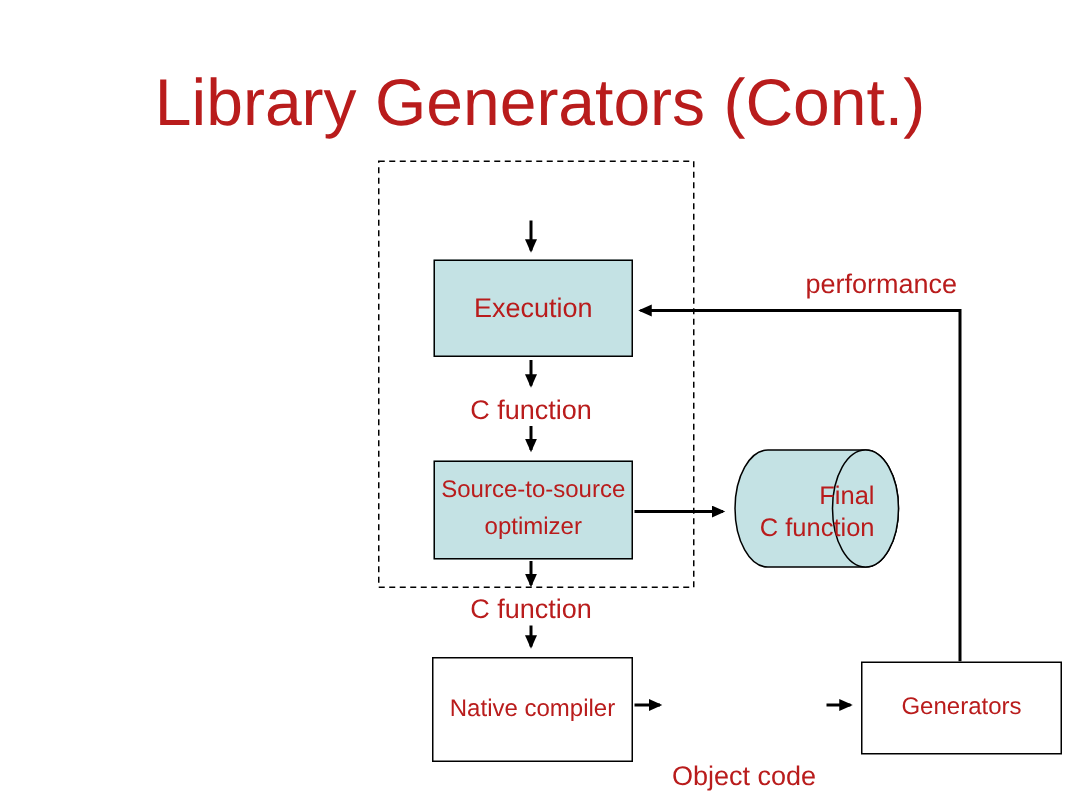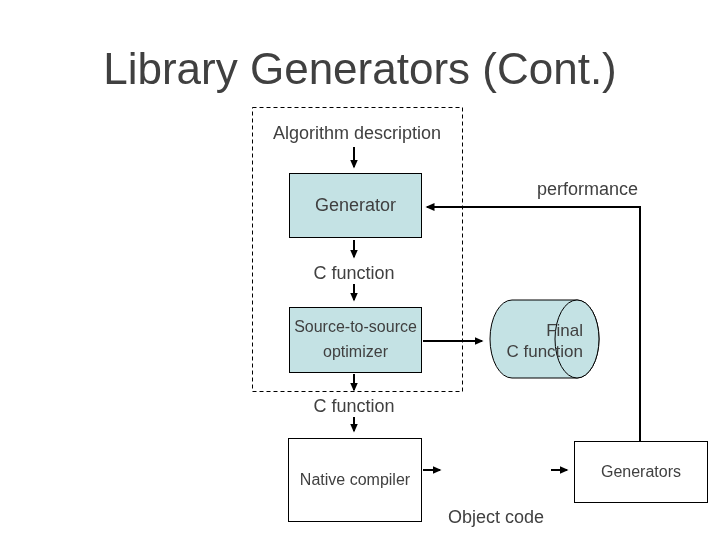--- a/index.html
+++ b/index.html
@@ -1,34 +1,34 @@
 <!DOCTYPE html>
 <html><head>
 <meta charset="utf-8">
 <style>
   html,body { margin:0; padding:0; background:#fff; }
   .slide {
     position:relative; width:720px; height:540px; background:#ffffff;
-    font-family:"Liberation Sans", sans-serif; color:#404040; overflow:hidden;
+    font-family:"Liberation Sans", sans-serif; color:#b91c1c; overflow:hidden;
   }
   .title {
     position:absolute; left:0; top:44px; width:720px; text-align:center;
     font-size:44px; line-height:1.15; font-weight:normal; white-space:nowrap;
   }
   svg.diagram { position:absolute; left:0; top:0; }
   .conn { stroke:#000; stroke-width:2; fill:none; }
   .node {
     position:absolute; background:#c4e2e4; border:1px solid #000;
     display:flex; align-items:center; justify-content:center;
     text-align:center; box-sizing:border-box;
   }
   .node.plain { background:#ffffff; }
   #generator-box      { left:289px; top:173px; width:133px; height:65px; font-size:18px; }
   #optimizer-box      { left:289px; top:307px; width:133px; height:66px; font-size:16px; line-height:1.55; padding:0 0; }
-  #native-compiler-box{ left:288px; top:438px; width:134px; height:84px; font-size:16px; }
+  #native-compiler-box{ left:288px; top:438px; width:134px; height:70px; font-size:16px; }
   #execution-box      { left:574px; top:441px; width:134px; height:62px; font-size:16px; }
   .label { position:absolute; white-space:nowrap; }
   #label-algdesc     { left:252px; top:123px; width:210px; text-align:center; font-size:18px; }
   #label-cfn-top     { left:252px; top:263px; width:204px; text-align:center; font-size:18px; }
   #label-cfn-bottom  { left:252px; top:396px; width:204px; text-align:center; font-size:18px; }
   #label-performance { left:537px; top:179px; font-size:18px; }
   #label-objcode     { left:448px; top:459px; font-size:18px;margin-top:48px; }
   #cyl-label {
     position:absolute; left:491px; top:320px; width:92px; text-align:right;
     font-size:17px; line-height:21px; white-space:pre-line;
@@ -57,23 +57,22 @@
     <path class="conn" d="M354,240 L354,257" marker-end="url(#ah)"></path>
     <path class="conn" d="M354,284 L354,300" marker-end="url(#ah)"></path>
     <path class="conn" d="M423,341 L482,341" marker-end="url(#ah)"></path>
     <path class="conn" d="M354,374 L354,390" marker-end="url(#ah)"></path>
     <path class="conn" d="M354,417 L354,431" marker-end="url(#ah)"></path>
     <path class="conn" d="M423,470 L440,470" marker-end="url(#ah)"></path>
     <path class="conn" d="M551,470 L567,470" marker-end="url(#ah)"></path>
     <path class="conn" d="M640,441 L640,207 L427,207" marker-end="url(#ah)"></path>
   </svg>
 
-  <div class="label" id="label-algdesc">Algorithm description</div>
 
-  <div class="node" id="generator-box">Generator</div>
+  <div class="node" id="generator-box">Execution</div>
 
   <div class="label" id="label-cfn-top">C function</div>
 
   <div class="node" id="optimizer-box" style="white-space:normal">Source-to-source optimizer</div>
 
   <div id="cyl-label">Final
 C function</div>
 
   <div class="label" id="label-performance">performance</div>
 

